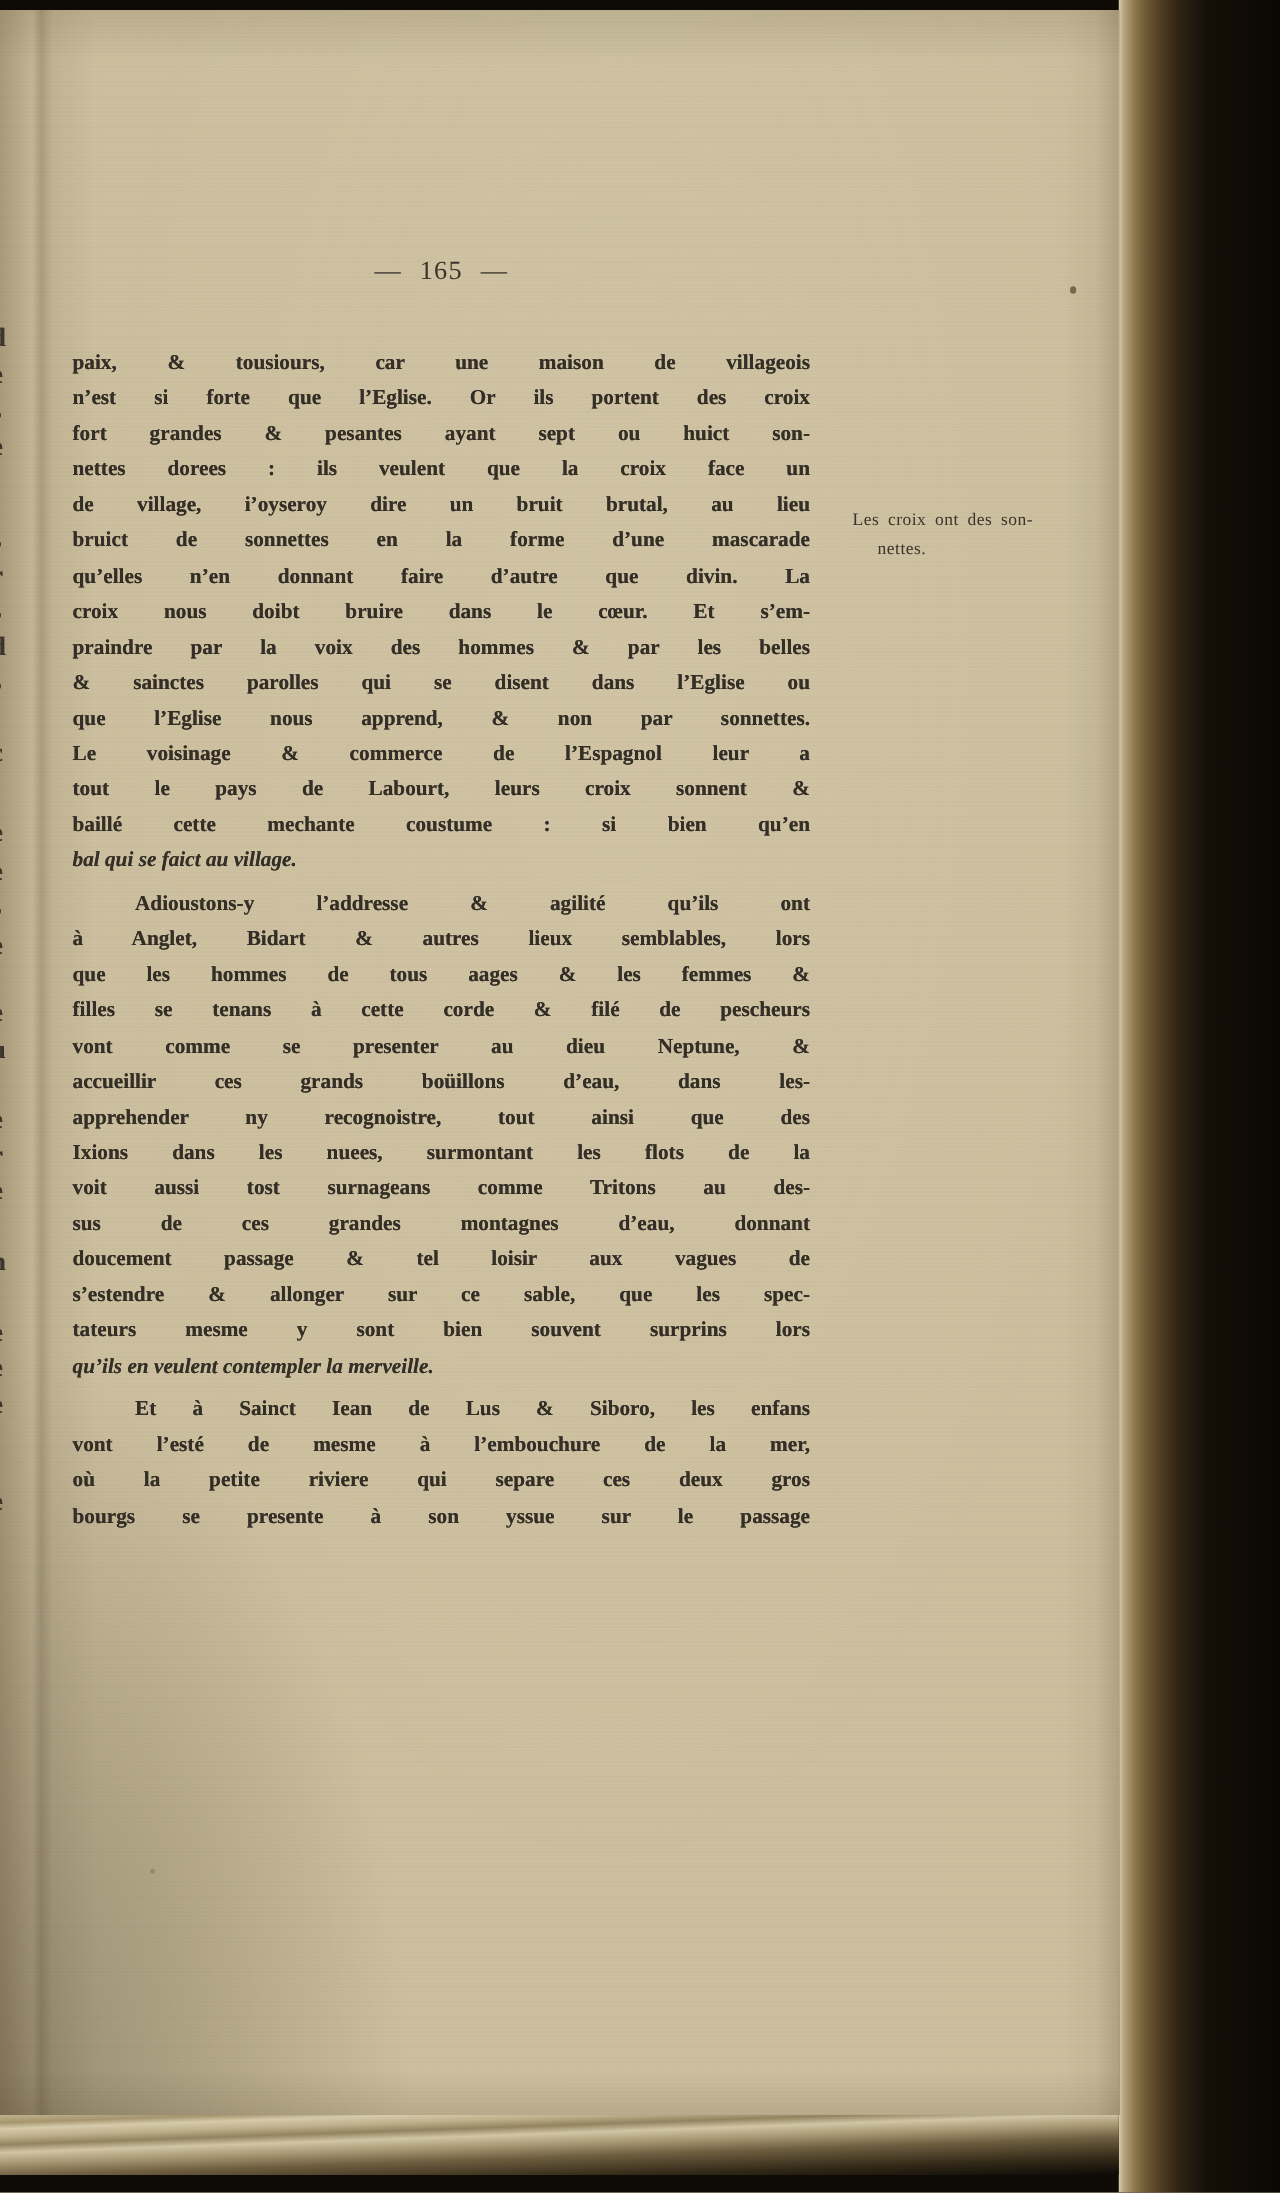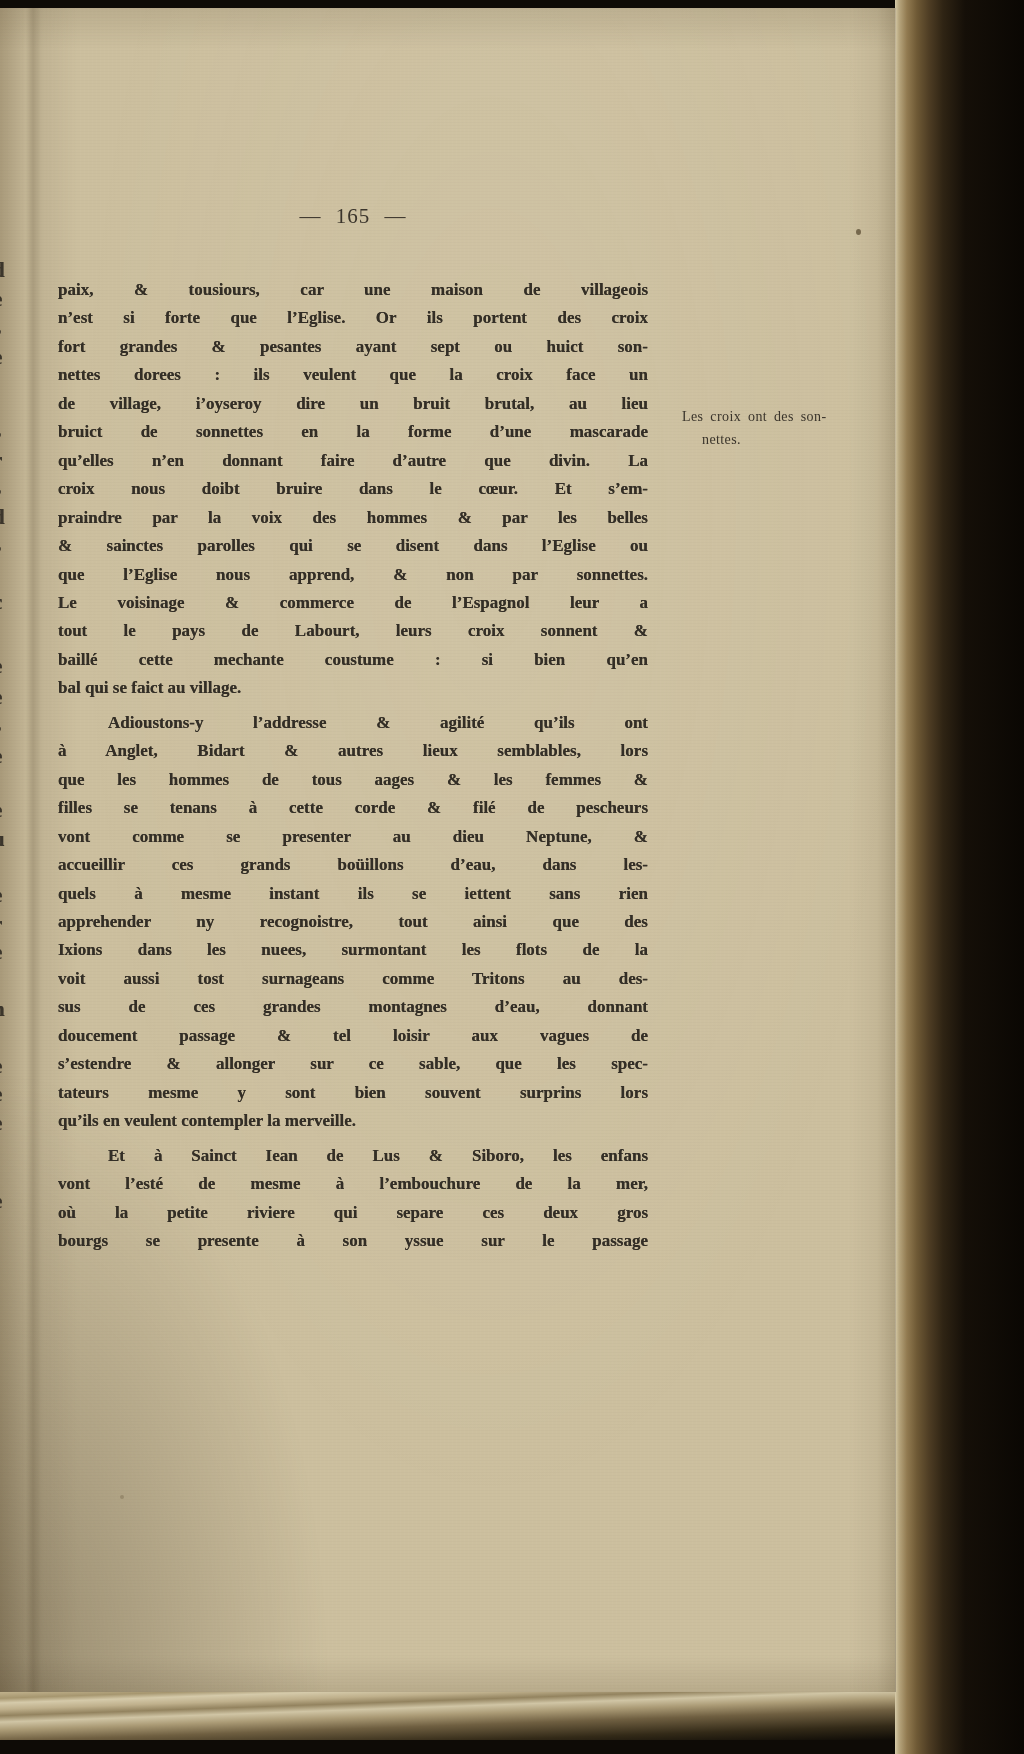--- a/index.html
+++ b/index.html
@@ -62,21 +62,21 @@
     text-shadow:0 0 0.4px rgba(45,40,32,0.75);
   }
   .para{margin:0 0 6px 0;}
   .para:last-child{margin-bottom:0;}
   .line{
     line-height:28.45px;
     text-align:justify;
     text-align-last:justify;
     white-space:normal;
   }
-  .line.end{text-align-last:left;}
+  .line.end{text-align-last:left;font-style:italic;}
   .para.indent .line:first-child{text-indent:50px;}
 
   
   .margin-note{
     position:absolute;left:672px;top:397px;width:195px;
     font-size:14px;line-height:23px;font-weight:normal;
     color:#3a342b;letter-spacing:0.4px;word-spacing:3px;margin-left:10px;
   }
   .note-line:nth-child(2){padding-left:20px;}
 
@@ -140,21 +140,20 @@
           <div class="line">baillé cette mechante coustume : si bien qu’en</div>
           <div class="line end">bal qui se faict au village.</div>
         </div>
         <div class="para indent">
           <div class="line">Adioustons-y l’addresse &amp; agilité qu’ils ont</div>
           <div class="line">à Anglet, Bidart &amp; autres lieux semblables, lors</div>
           <div class="line">que les hommes de tous aages &amp; les femmes &amp;</div>
           <div class="line">filles se tenans à cette corde &amp; filé de pescheurs</div>
           <div class="line">vont comme se presenter au dieu Neptune, &amp;</div>
           <div class="line">accueillir ces grands boüillons d’eau, dans les-</div>
-          <div class="line">quels à mesme instant ils se iettent sans rien</div>
           <div class="line">apprehender ny recognoistre, tout ainsi que des</div>
           <div class="line">Ixions dans les nuees, surmontant les flots de la</div>
           <div class="line">voit aussi tost surnageans comme Tritons au des-</div>
           <div class="line">sus de ces grandes montagnes d’eau, donnant</div>
           <div class="line">doucement passage &amp; tel loisir aux vagues de</div>
           <div class="line">s’estendre &amp; allonger sur ce sable, que les spec-</div>
           <div class="line">tateurs mesme y sont bien souvent surprins lors</div>
           <div class="line end">qu’ils en veulent contempler la merveille.</div>
         </div>
         <div class="para indent">

